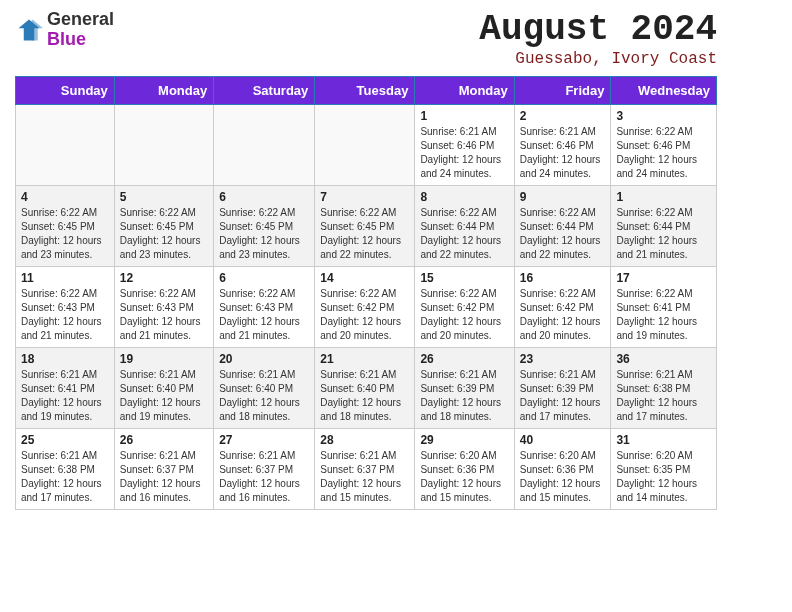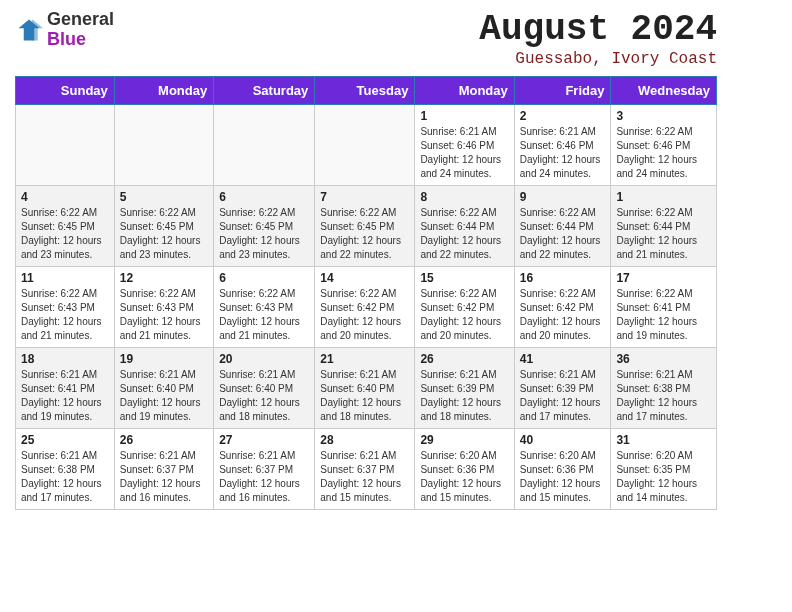--- a/index.html
+++ b/index.html
@@ -226,21 +226,21 @@
           </td>
           <td>
             <span class="day-num">21</span>
             <div class="day-info">Sunrise: 6:21 AM<br>Sunset: 6:40 PM<br>Daylight: 12 hours<br>and 18 minutes.</div>
           </td>
           <td>
             <span class="day-num">26</span>
             <div class="day-info">Sunrise: 6:21 AM<br>Sunset: 6:39 PM<br>Daylight: 12 hours<br>and 18 minutes.</div>
           </td>
           <td>
-            <span class="day-num">41</span>
+            <span class="day-num">23</span>
             <div class="day-info">Sunrise: 6:21 AM<br>Sunset: 6:39 PM<br>Daylight: 12 hours<br>and 17 minutes.</div>
           </td>
           <td>
             <span class="day-num">36</span>
             <div class="day-info">Sunrise: 6:21 AM<br>Sunset: 6:38 PM<br>Daylight: 12 hours<br>and 17 minutes.</div>
           </td>
         </tr>
         <tr>
           <td>
             <span class="day-num">25</span>

